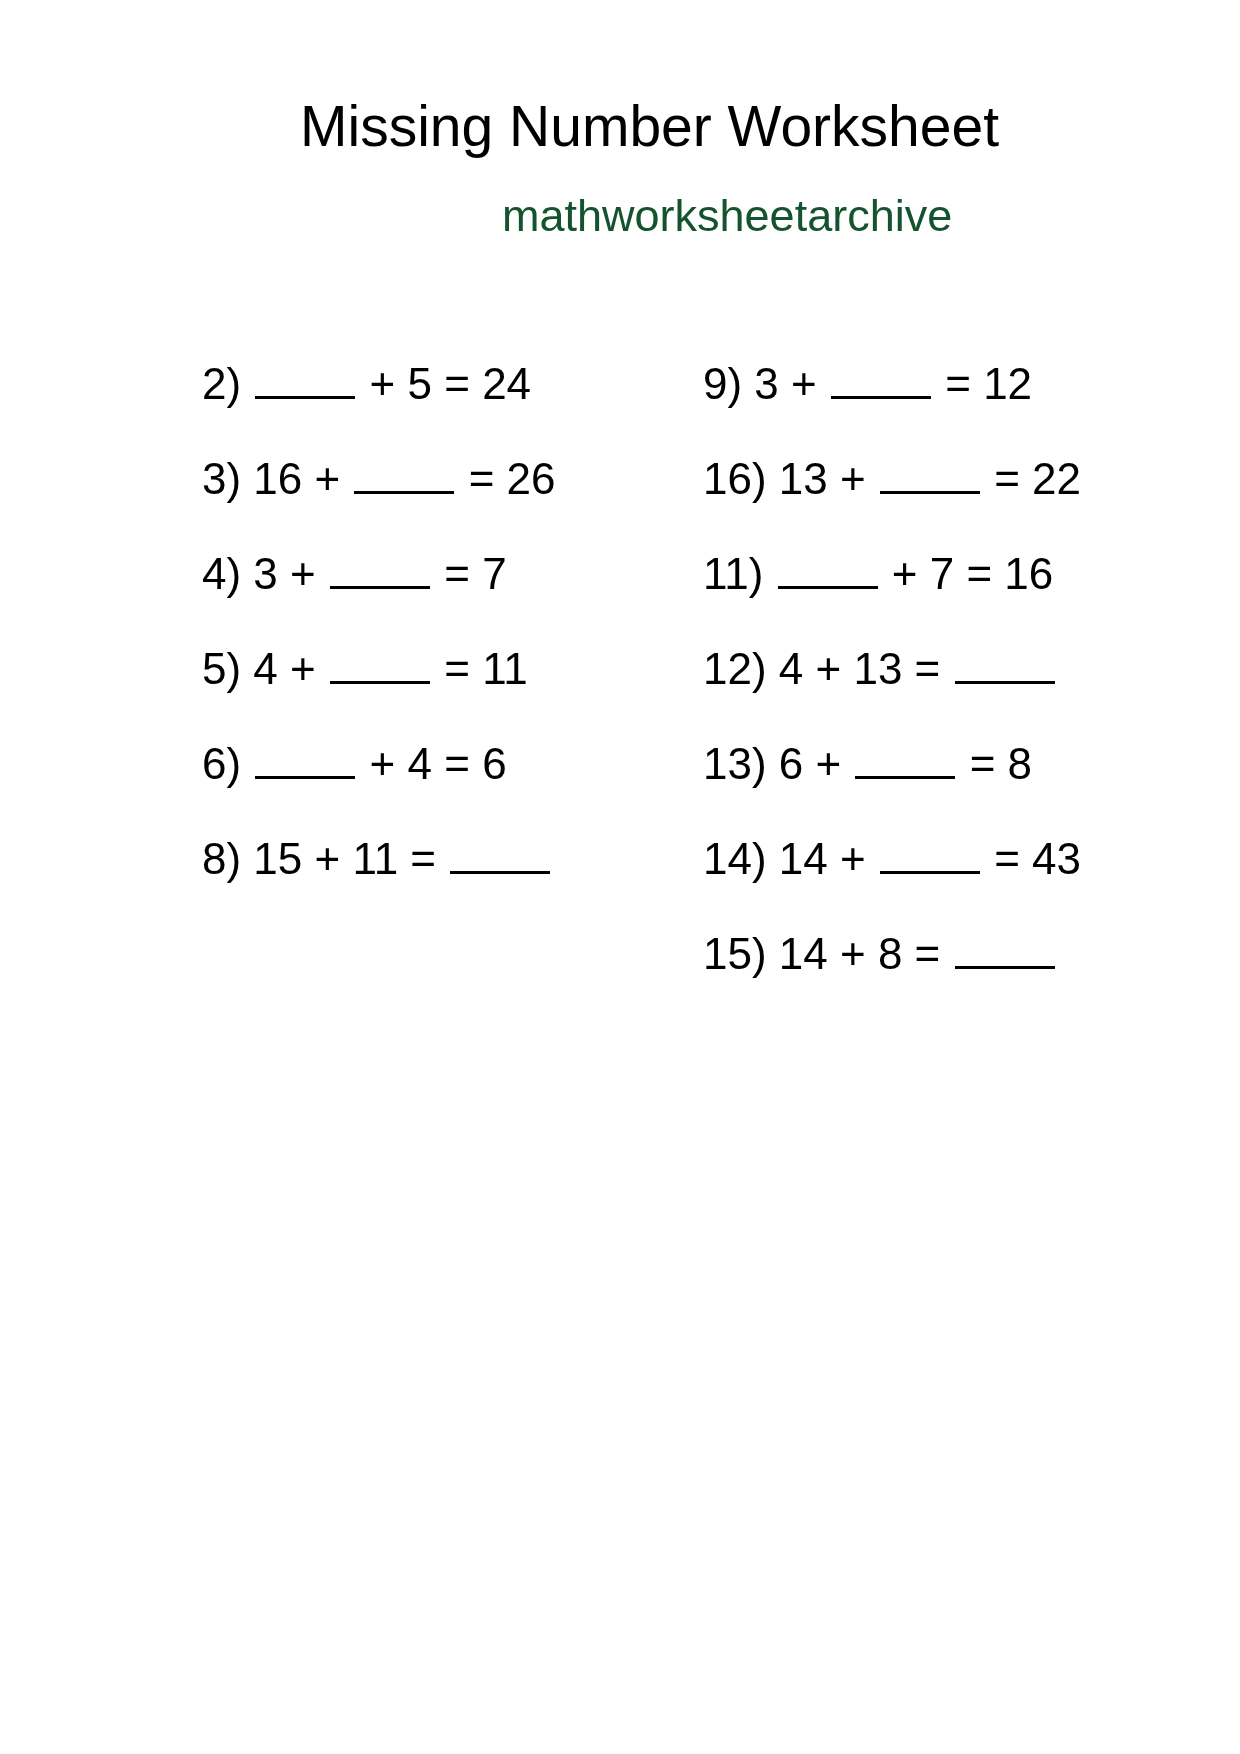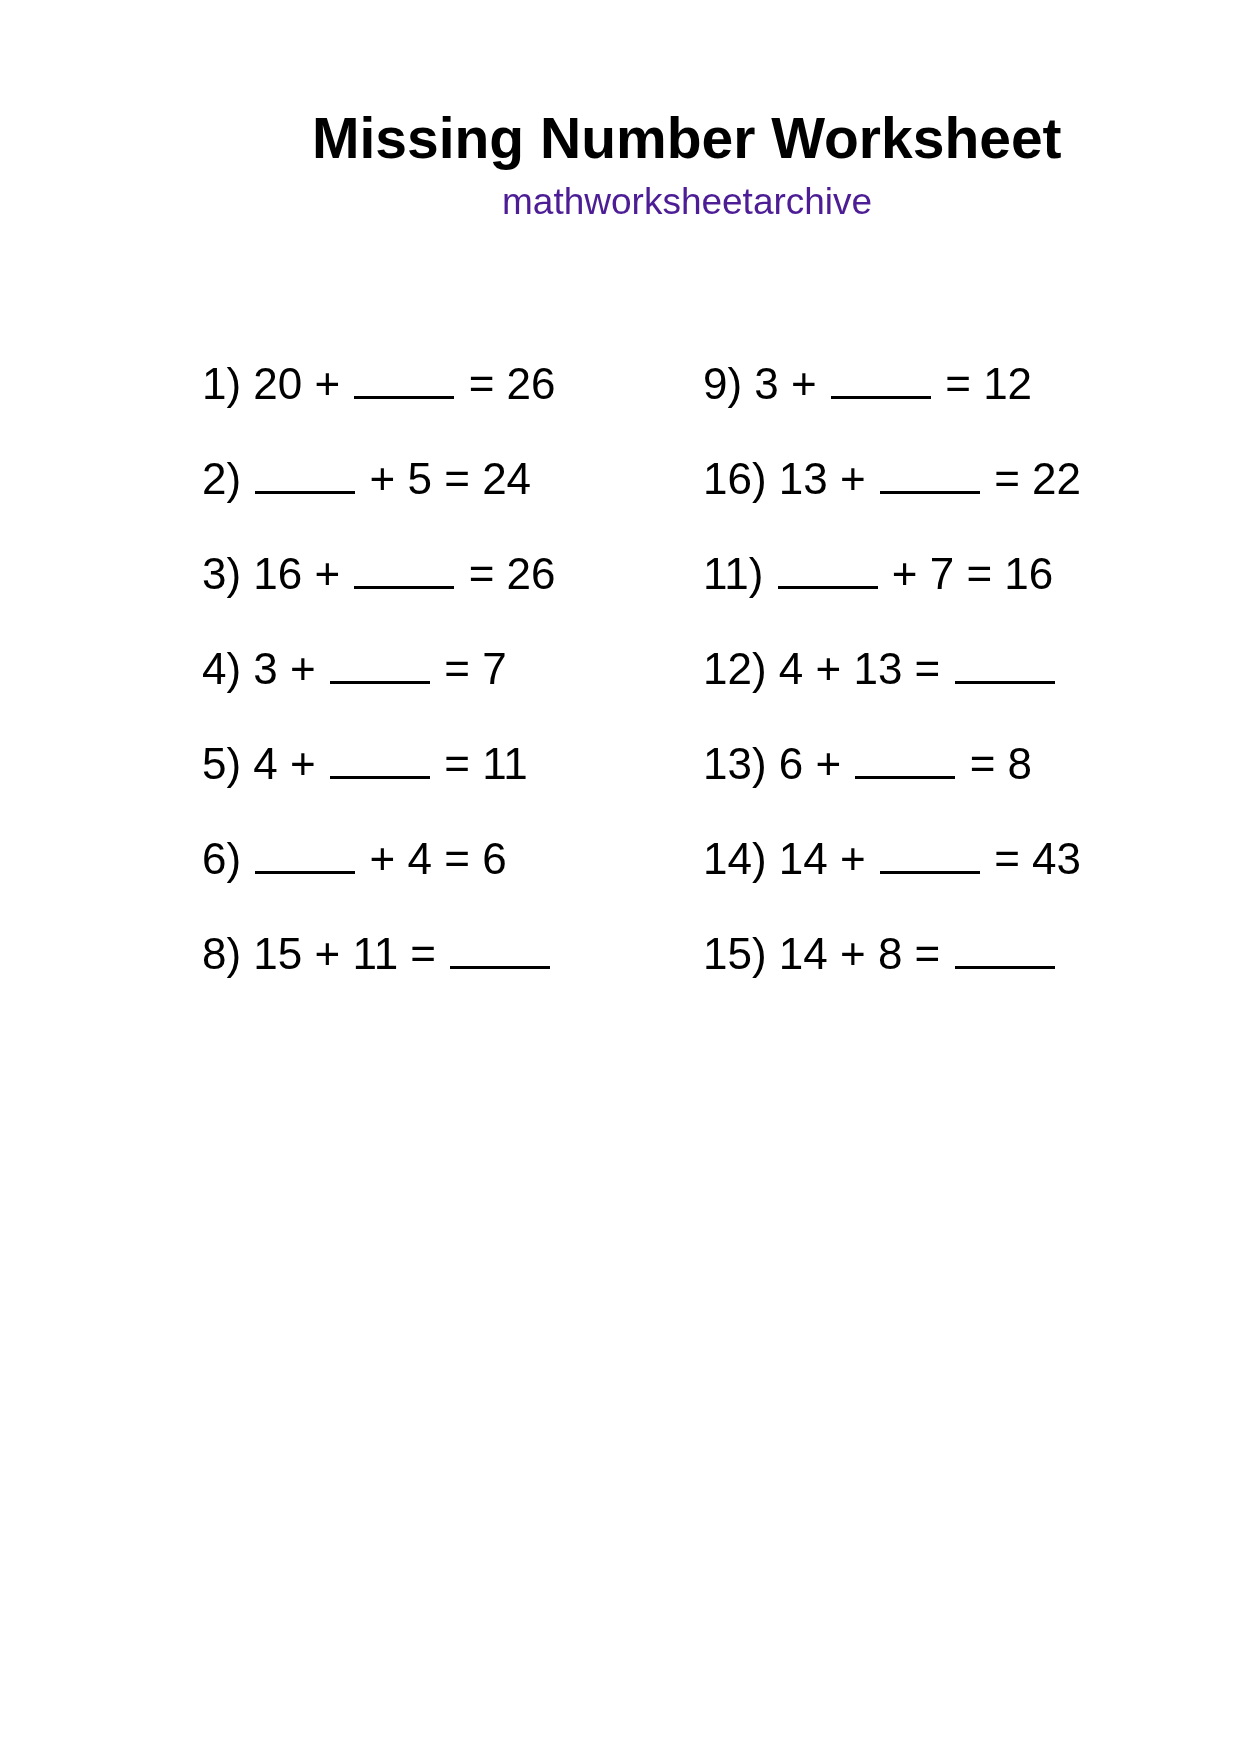--- a/index.html
+++ b/index.html
@@ -15,30 +15,30 @@
       font-family: "Liberation Sans", sans-serif;
       color: #000000;
     }
     .title {
       position: absolute;
       left: 300px;
       top: 98px;
       font-size: 57px;
       line-height: 1;
       white-space: nowrap;
-      margin: 12px;
-      font-weight: bold;
+      margin: 0;
+      font-weight: normal;
     }
     .subtitle {
       position: absolute;
       left: 502px;
-      top: 183px;
-      font-size: 37px;
+      top: 193px;
+      font-size: 45px;
       line-height: 1;
-      color: #4c1d95;
+      color: #14532d;
       white-space: nowrap;
     }
     .column {
       position: absolute;
       top: 350px;
     }
     .col-left { left: 202px; }
     .col-right { left: 703px; }
     .problem {
       height: 95px;
@@ -55,21 +55,20 @@
       margin: 0 2px;
     }
   </style>
 </head>
 <body>
 
 <h1 class="title">Missing Number Worksheet</h1>
 <div class="subtitle">mathworksheetarchive</div>
 
 <div class="column col-left">
-    <div class="problem"><span>1)</span> <span>20 +</span> <span class="blank"></span> <span>= 26</span></div>
     <div class="problem"><span>2)</span> <span class="blank"></span> <span>+ 5 = 24</span></div>
     <div class="problem"><span>3)</span> <span>16 +</span> <span class="blank"></span> <span>= 26</span></div>
     <div class="problem"><span>4)</span> <span>3 +</span> <span class="blank"></span> <span>= 7</span></div>
     <div class="problem"><span>5)</span> <span>4 +</span> <span class="blank"></span> <span>= 11</span></div>
     <div class="problem"><span>6)</span> <span class="blank"></span> <span>+ 4 = 6</span></div>
     <div class="problem"><span>8)</span> <span>15 + 11 =</span> <span class="blank"></span></div>
   </div>
 <div class="column col-right">
     <div class="problem"><span>9)</span> <span>3 +</span> <span class="blank"></span> <span>= 12</span></div>
     <div class="problem"><span>16)</span> <span>13 +</span> <span class="blank"></span> <span>= 22</span></div>

